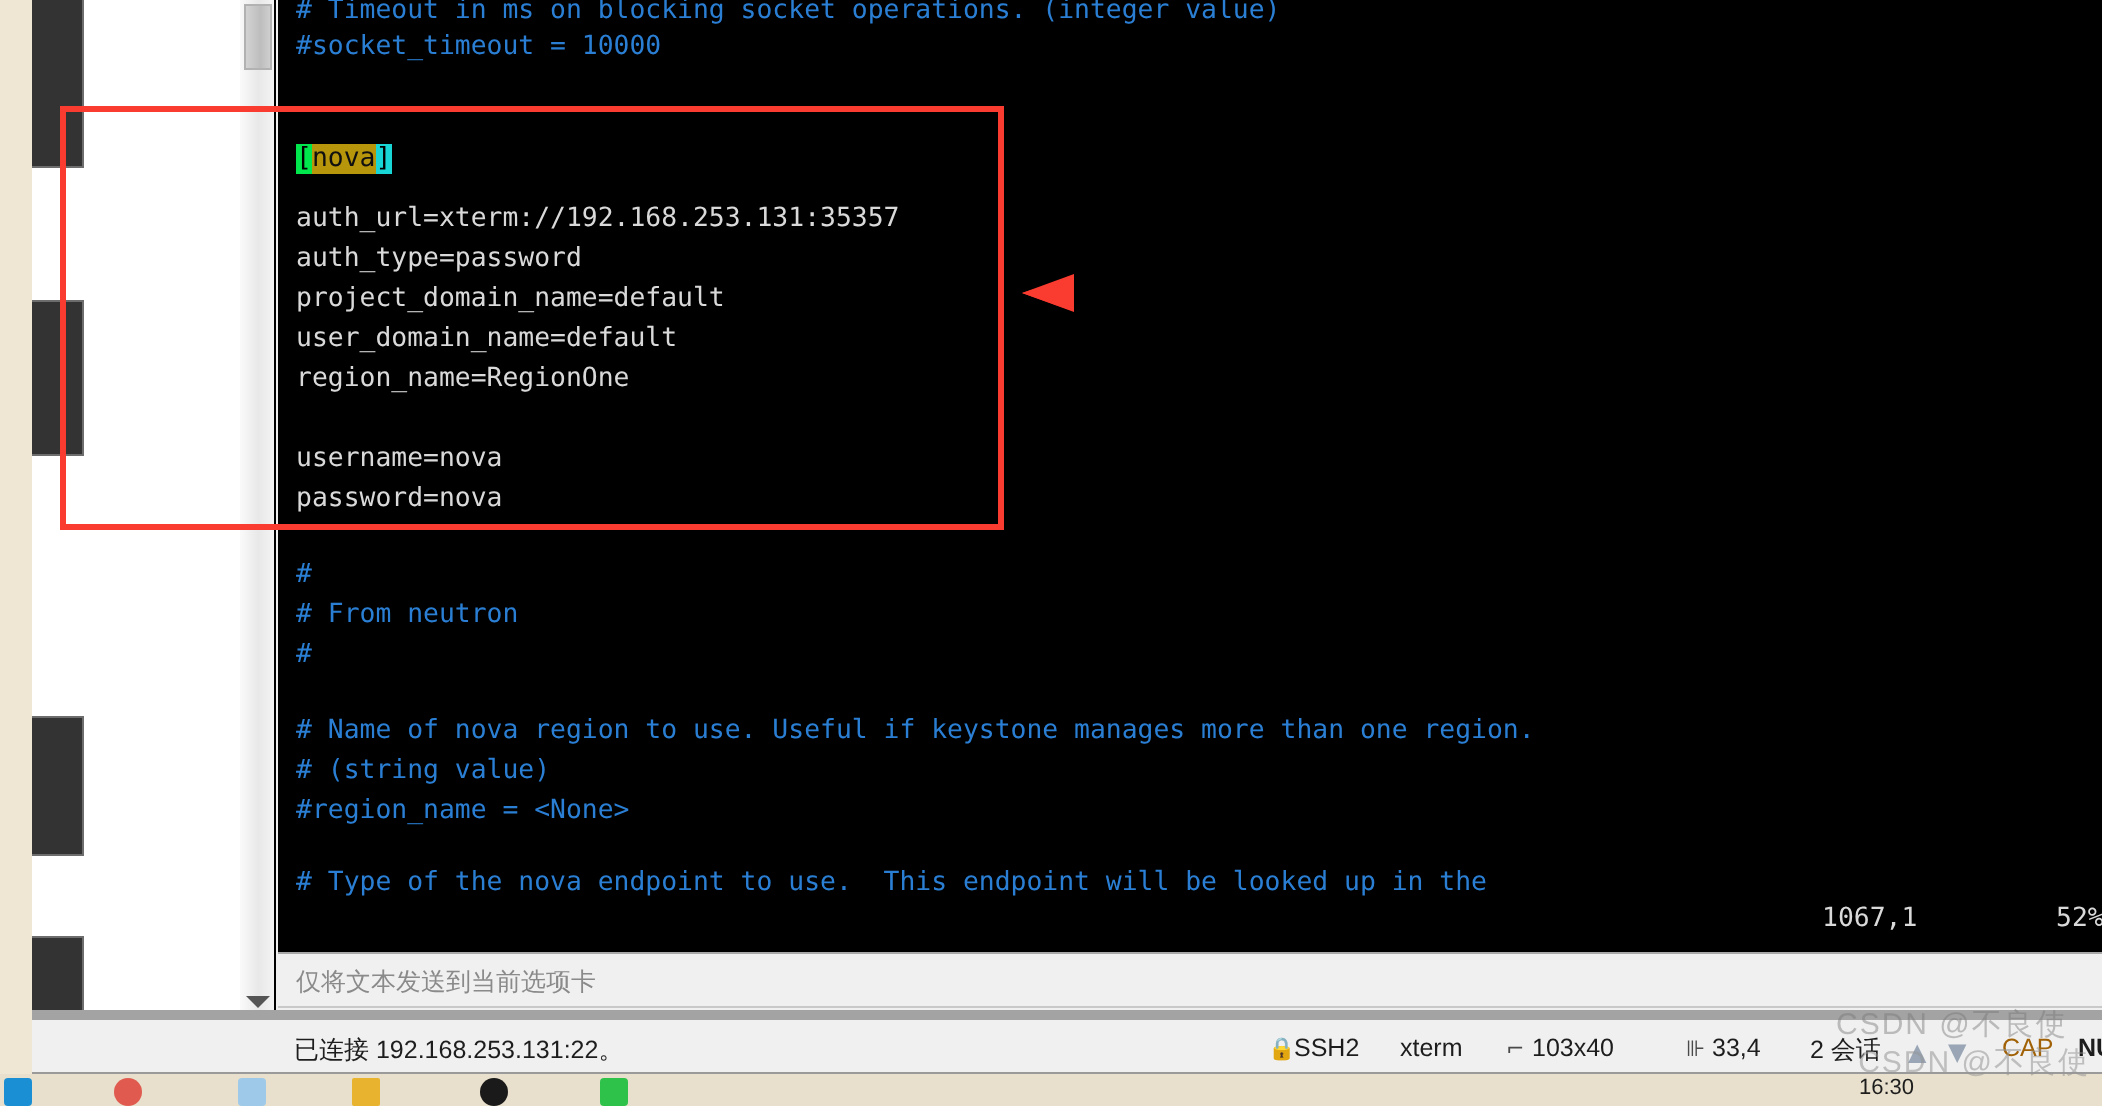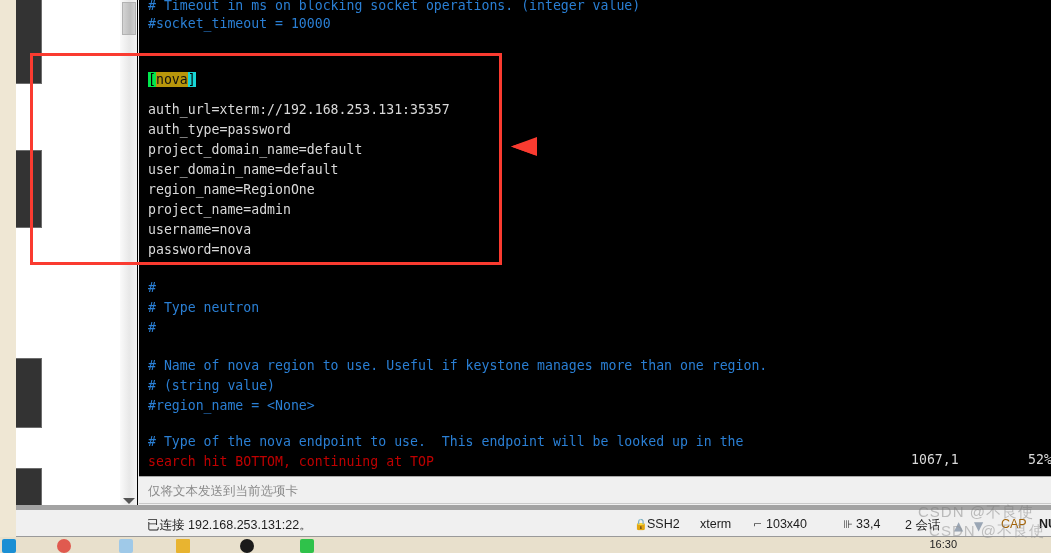--- a/index.html
+++ b/index.html
@@ -331,34 +331,32 @@
       <div class="term-line c-comment" style="top:14px">#socket_timeout = 10000</div>
 
       
       <div class="term-line sect" style="top:70px"><span class="hl-g">[</span><span class="hl-y">nova</span><span class="hl-c">]</span></div>
 
       <div class="term-line c-text" style="top:100px">auth_url=xterm://192.168.253.131:35357</div>
       <div class="term-line c-text" style="top:120px">auth_type=password</div>
       <div class="term-line c-text" style="top:140px">project_domain_name=default</div>
       <div class="term-line c-text" style="top:180px">region_name=RegionOne</div>
       <div class="term-line c-text" style="top:160px">user_domain_name=default</div>
-      <div class="term-line c-text" style="top:200px">project_name=admin</div>
       <div class="term-line c-text" style="top:220px">username=nova</div>
       <div class="term-line c-text" style="top:240px">password=nova</div>
 
       <div class="term-line c-comment" style="top:278px">#</div>
-      <div class="term-line c-comment" style="top:298px"># Type neutron</div>
+      <div class="term-line c-comment" style="top:298px"># From neutron</div>
       <div class="term-line c-comment" style="top:318px">#</div>
 
       <div class="term-line c-comment" style="top:356px"># Name of nova region to use. Useful if keystone manages more than one region.</div>
       <div class="term-line c-comment" style="top:376px"># (string value)</div>
       <div class="term-line c-comment" style="top:396px">#region_name = &lt;None&gt;</div>
 
       <div class="term-line c-comment" style="top:432px"># Type of the nova endpoint to use.  This endpoint will be looked up in the</div>
-      <div class="term-line c-red" style="top:452px">search hit BOTTOM, continuing at TOP</div>
 
       
       <div class="term-ruler">
         <span class="ruler-pos">1067,1</span>
         <span class="ruler-pct">52%</span>
       </div>
     </div>
 
     <div class="hint-bar">
       <div class="hint-text">仅将文本发送到当前选项卡</div>

